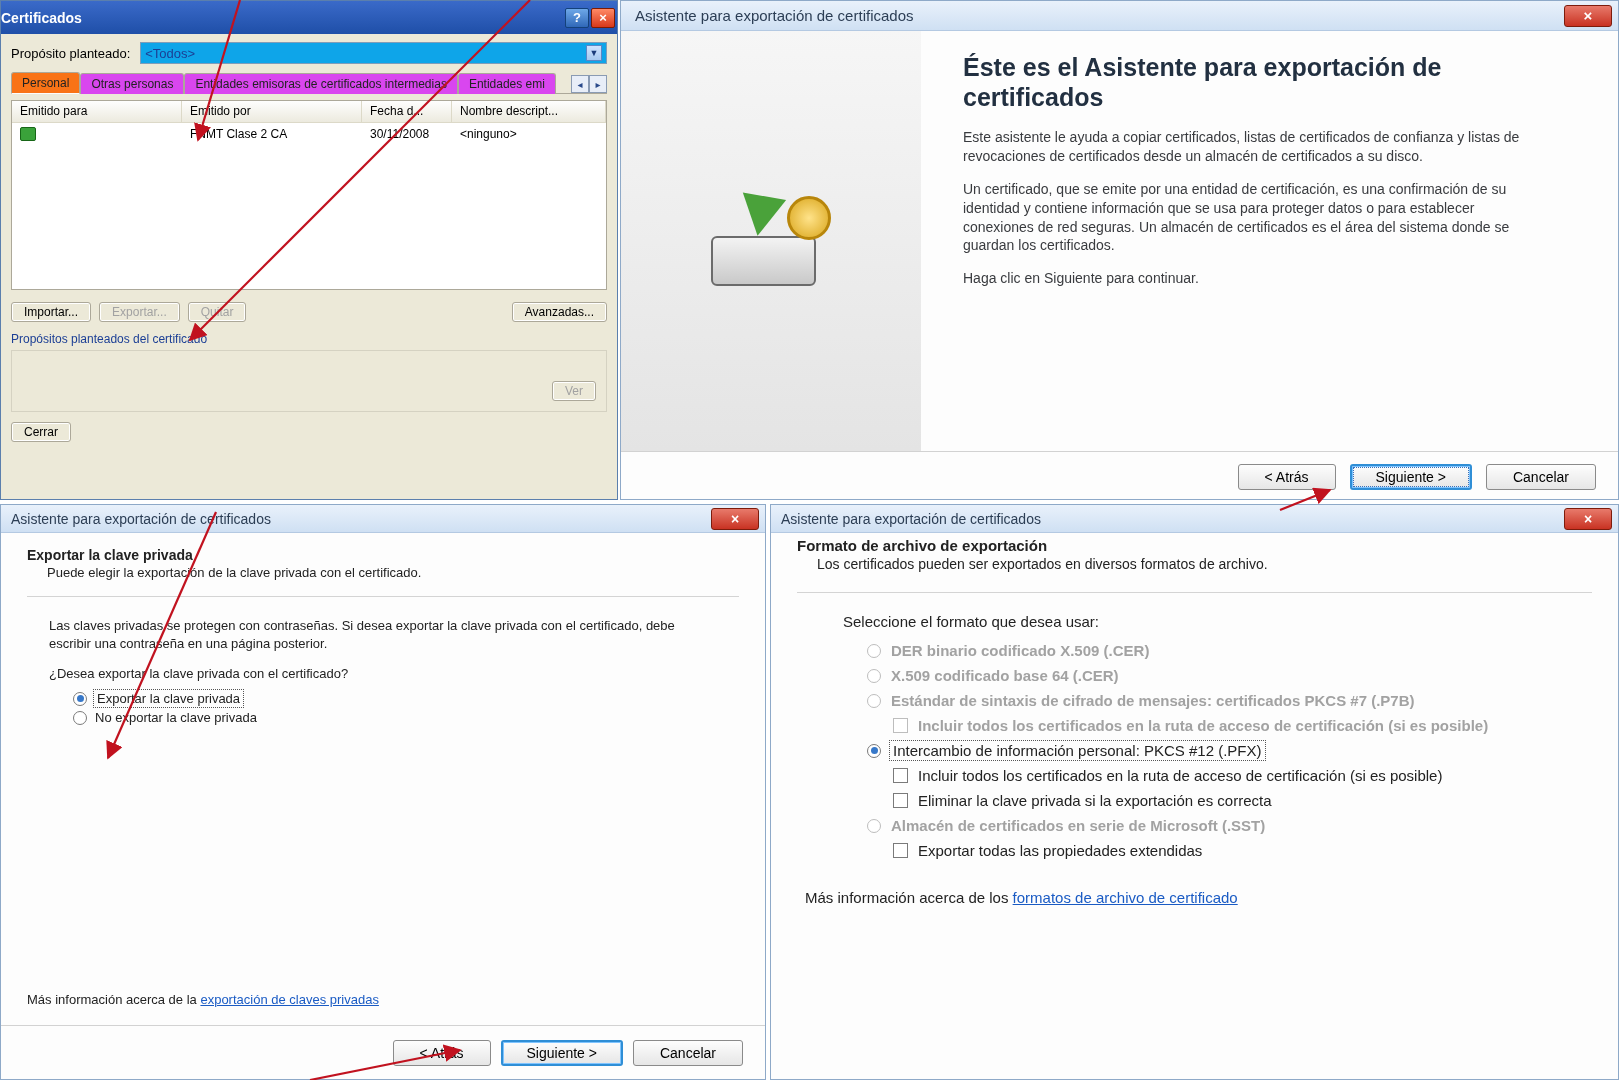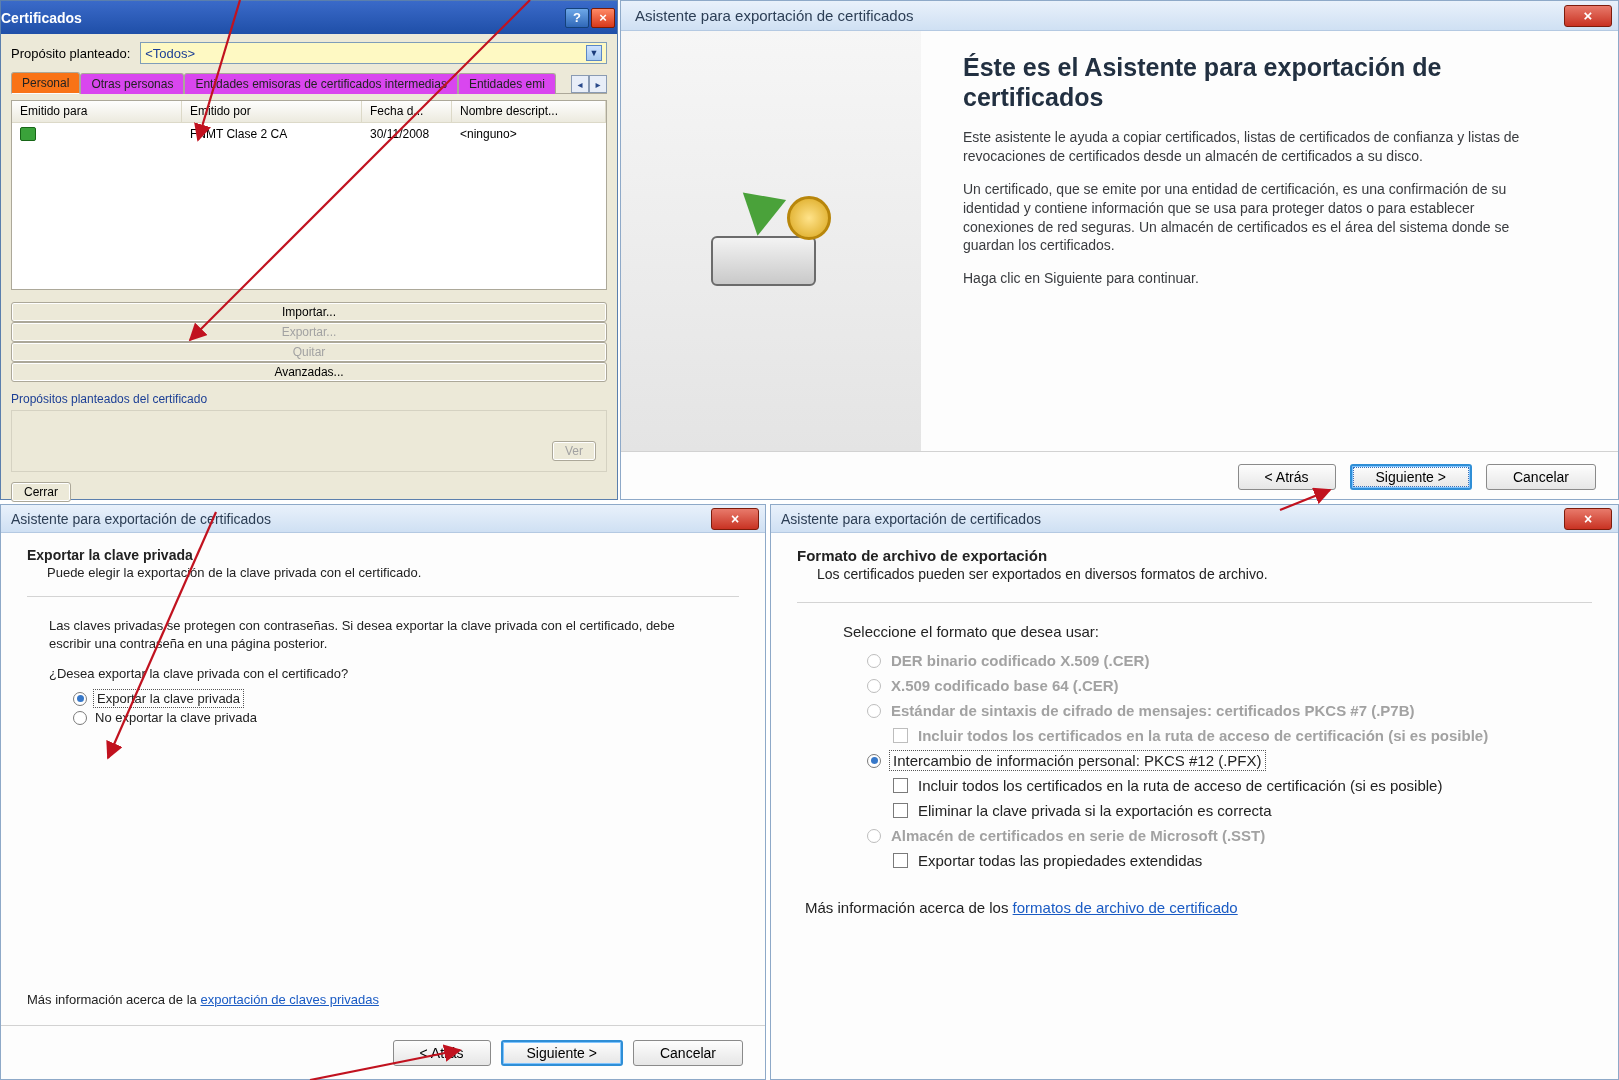--- a/index.html
+++ b/index.html
@@ -6,36 +6,36 @@
   body { margin: 0; background: #fff; width: 1619px; height: 1080px; position: relative; overflow: hidden; }
 
   
   .panel1 { position: absolute; left: 0; top: 0; width: 618px; height: 500px; border: 1px solid #5b7fad; background: #ece9d8; }
   .panel1-titlebar { height: 33px; background: linear-gradient(#3a6ac9,#1f4fa8); color: #fff; font-size: 14px; font-weight: bold; display: flex; align-items: center; }
   .panel1-titlebar .spacer { flex: 1; }
   .p1-help, .p1-close { width: 24px; height: 20px; background: linear-gradient(#ff8a66,#d8381a); color:#fff; display:flex; align-items:center; justify-content:center; font-weight:bold; font-size:13px; border:1px solid #7f1a00; margin-right:2px; border-radius:2px; }
   .p1-help { background: linear-gradient(#6ea8e8,#3068b8); border-color:#14417a; }
   .panel1-body { padding: 8px 10px; font-size: 13px; }
   .purpose-row { display:flex; align-items:center; gap:10px; margin-bottom:6px; }
-  .purpose-select { flex:1; background:#fef9c3; border:1px solid #7f9db9; height:22px; font-size:13px; padding:0 4px; color:#1c3f95; display:flex; align-items:center; justify-content:space-between; }
+  .purpose-select { flex:1; background:#0ea5e9; border:1px solid #7f9db9; height:22px; font-size:13px; padding:0 4px; color:#1c3f95; display:flex; align-items:center; justify-content:space-between; }
   .purpose-select .dd { width:16px; height:16px; background:linear-gradient(#cfe3ff,#a6c8ef); border:1px solid #5b87c6; display:flex; align-items:center; justify-content:center; font-size:9px; color:#1a3b7a; }
   .tabstrip { display:flex; align-items:flex-end; border-bottom:1px solid #aca899; height:24px; position:relative; }
   .tab { padding:3px 10px; font-size:12px; border:1px solid #aca899; border-bottom:none; background:#d946ef; margin-right:0px; border-top-left-radius:3px; border-top-right-radius:3px; color:#222; position:relative; top:1px; }
   .tab.active { background:#f97316; border-bottom:1px solid #fdfcfb; }
   .tab-nav { margin-left:auto; display:flex; }
   .tab-nav .tn { width:18px; height:18px; border:1px solid #8a9bb3; background:#e8eef8; display:flex; align-items:center; justify-content:center; font-size:10px; color:#2a4a8a; }
   .cert-table-wrap { background:#fff; border:1px solid #aca899; height:190px; margin-top:6px; }
   .cert-th-row { display:flex; height:22px; border-bottom:1px solid #dcd9c8; }
   .cert-th { font-size:12px; padding:3px 8px; border-right:1px solid #dcd9c8; background:linear-gradient(#fefefe,#eceade); white-space:nowrap; overflow:hidden; }
   .cth-1{width:170px;} .cth-2{width:180px;} .cth-3{width:90px;} .cth-4{flex:1;}
   .cert-tr { display:flex; height:22px; align-items:center; }
   .cert-td { font-size:12px; padding:0 8px; white-space:nowrap; overflow:hidden; }
   .ctd-1{width:170px; display:flex; align-items:center;} .ctd-2{width:180px;} .ctd-3{width:90px;} .ctd-4{flex:1;}
   .cert-icon { width:16px; height:14px; background:#3aa23a; border:1px solid #176617; border-radius:2px; display:inline-block; margin-right:6px; }
-  .btnrow { display:flex; gap:0; margin-top:12px;flex-direction:column; }
+  .btnrow { display:flex; gap:8px; margin-top:12px; }
   .winbtn { font-size:12px; padding:2px 12px; background:#ece9d8; border:1px solid #aca899; border-radius:3px; box-shadow: inset 0 0 0 1px #fff; }
   .winbtn.disabled { color:#a2a2a2; }
   .btnrow .spacer { flex:1; }
   .group-label { color:#1c3f95; font-size:12px; margin-top:10px; }
   .group-box { border:1px solid #d5d2c2; height:62px; margin-top:4px; position:relative; }
   .group-box .winbtn { position:absolute; right:10px; bottom:10px; }
   .p1-footer { display:flex; justify-content:flex-start; margin-top:10px; }
 
   
   .panel2 { position:absolute; left:620px; top:0; width:999px; height:500px; background:#fdfdfd; border:1px solid #8ea9c8; }
@@ -71,21 +71,21 @@
   .radio.sel::after { content:""; width:7px; height:7px; background:#3778c9; border-radius:50%; display:block; }
   .radio-row.boxed span.lbl { outline:1px dotted #555; outline-offset:1px; padding:0 2px; }
   .p3-link-row { font-size:13px; color:#222; position:absolute; left:26px; bottom:72px; }
   .link { color:#1a5bc4; text-decoration:underline; cursor:pointer; }
   .panel3-footer { position:absolute; left:0; right:0; bottom:0; height:54px; border-top:1px solid #d2d2d2; display:flex; align-items:center; justify-content:flex-end; gap:10px; padding-right:22px; }
 
   
   .panel4 { position:absolute; left:770px; top:504px; width:849px; height:576px; background:#fdfdfd; border:1px solid #8ea9c8; }
   .panel4-titlebar { height:28px; background:linear-gradient(#e9f1fb,#cfe0f3); border-bottom:1px solid #b4c9e2; display:flex; align-items:center; padding-left:10px; font-size:14px; color:#2c3e55; }
   .panel4-titlebar .spacer{flex:1;}
-  .panel4-body { padding: 14px 26px; font-size:14px; color:#222; }
+  .panel4-body { padding: 4px 26px; font-size:14px; color:#222; }
   .p4-h { font-weight:bold; font-size:15px; margin-bottom:2px; }
   .p4-sub { font-size:14px; margin-left:20px; margin-bottom:20px; }
   .p4-sec { font-size:15px; margin: 18px 0 12px 46px; }
   .opt-row { display:flex; align-items:center; gap:10px; margin:8px 0 8px 70px; font-size:15px; }
   .opt-row.dis { color:#a2a2a2;font-weight:bold; }
   .opt-row.dis .radio { border-color:#bdbdbd; }
   .chk { width:15px; height:15px; border:1px solid #7a7a7a; background:#fff; display:inline-block; }
   .opt-row.dis .chk { border-color:#bdbdbd; }
   .sub-opt { margin-left:96px; }
   .opt-row.boxed span.lbl { outline:1px dotted #555; outline-offset:1px; padding:0 2px; }

